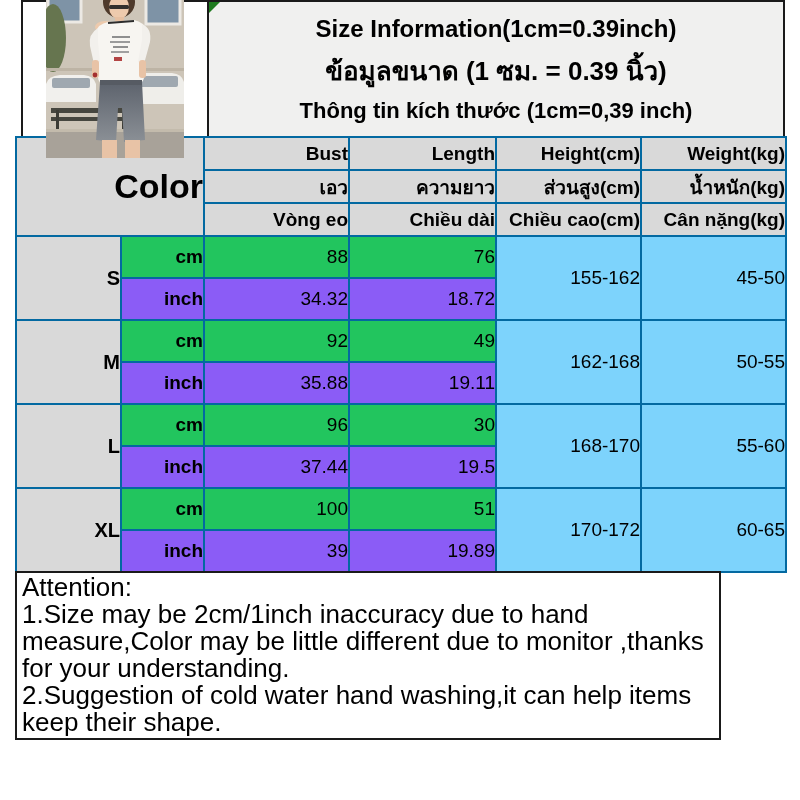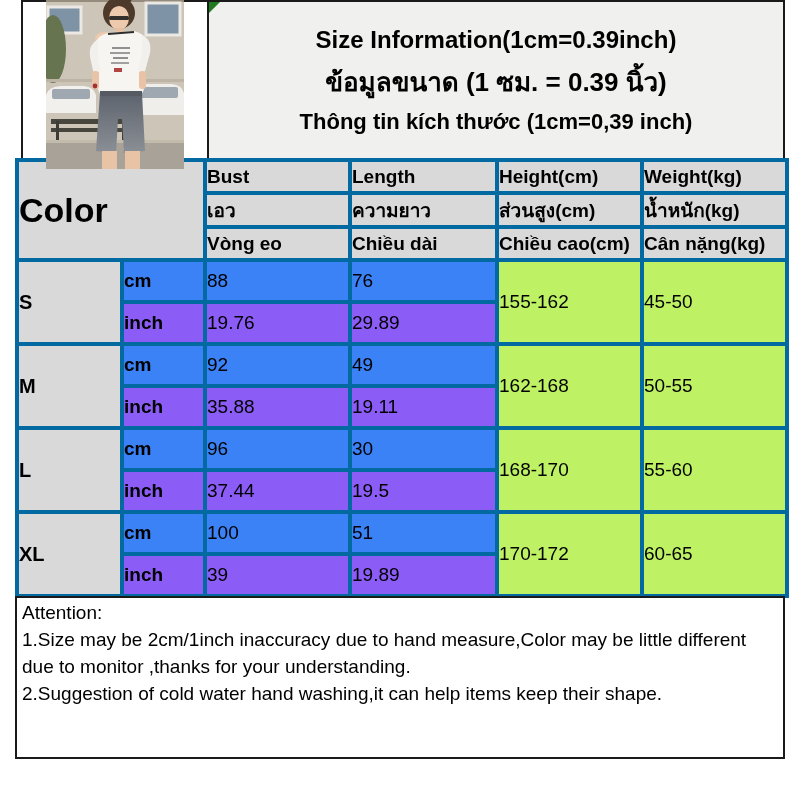--- a/index.html
+++ b/index.html
@@ -5,21 +5,21 @@
   html,body{margin:0;padding:0;}
   body{
     width:800px;height:800px;background:#ffffff;position:relative;
     font-family:"Liberation Sans","DejaVu Sans",sans-serif;color:#000;
     -webkit-font-smoothing:antialiased;
   }
   .sheet{position:absolute;left:15px;top:0;width:770px;}
 
   
   .top-row{
-    display:flex;height:158px;box-sizing:border-box;
+    display:flex;height:136px;box-sizing:border-box;
     border:2px solid #1a1a1a;border-bottom:none;margin-left:6px;
   }
   .photo-cell{
     width:186px;flex:none;background:#fff;border-right:2px solid #1a1a1a;
     display:flex;align-items:center;justify-content:center;box-sizing:border-box;
   }
   .title-cell{
     flex:1;background:#f0f0ef;position:relative;
     display:flex;flex-direction:column;align-items:center;justify-content:center;
     gap:7px;text-align:center;
@@ -30,38 +30,38 @@
   }
   .title-l1{font-size:24px;font-weight:bold;}
   .title-l2{font-size:26px;font-weight:bold;}
   .title-l3{font-size:22px;font-weight:bold;text-align:center;}
 
   
   table.size-table{
     border-collapse:collapse;width:770px;table-layout:fixed;
   }
   .size-table td{
-    border:4px solid #0369a1;text-align:left;vertical-align:middle;
+    border:2px solid #0369a1;text-align:right;vertical-align:middle;
     font-size:19px;padding:0;overflow:hidden;
   }
   tr.hdr{height:33px;}
   tr.hdr td{background:#d9d9d9;font-weight:bold;}
   td.c-size{background:#d9d9d9;font-size:34px;font-weight:bold;}
   td.c-lbl{background:#d9d9d9;font-weight:bold;font-size:20px;}
   td.c-unit{font-weight:bold;}
   tr.data{height:42px;}
-  td.bg-cm{background:#3b82f6;}
+  td.bg-cm{background:#22c55e;}
   td.bg-in{background:#8b5cf6;}
-  td.c-range{background:#bef264;margin-left:40px;}
+  td.c-range{background:#7dd3fc;margin-left:40px;}
 
   
   .attention{
-    box-sizing:border-box;width:770px;min-height:163px;margin-top:-2px;
+    box-sizing:border-box;width:706px;min-height:163px;margin-top:-2px;
     border:2px solid #1a1a1a;background:#fff;
-    padding:1px 5px 15px 5px;font-size:19px;line-height:27px;
+    padding:1px 5px 2px 5px;font-size:26px;line-height:27px;
   }
   .attention p{margin:0;}
 </style>
 </head>
 <body>
 
 <div class="sheet">
 
   <div class="top-row">
     <div class="photo-cell">
@@ -154,22 +154,22 @@
       <tr class="data">
         <td class="c-lbl" rowspan="2">S</td>
         <td class="c-unit bg-cm">cm</td>
         <td class="bg-cm">88</td>
         <td class="bg-cm">76</td>
         <td class="c-range" rowspan="2">155-162</td>
         <td class="c-range" rowspan="2">45-50</td>
       </tr>
       <tr class="data">
         <td class="c-unit bg-in">inch</td>
-        <td class="bg-in">19.76</td>
-        <td class="bg-in">29.89</td>
+        <td class="bg-in">34.32</td>
+        <td class="bg-in">18.72</td>
       </tr>
 
       <tr class="data">
         <td class="c-lbl" rowspan="2">M</td>
         <td class="c-unit bg-cm">cm</td>
         <td class="bg-cm">92</td>
         <td class="bg-cm">49</td>
         <td class="c-range" rowspan="2">162-168</td>
         <td class="c-range" rowspan="2">50-55</td>
       </tr>

